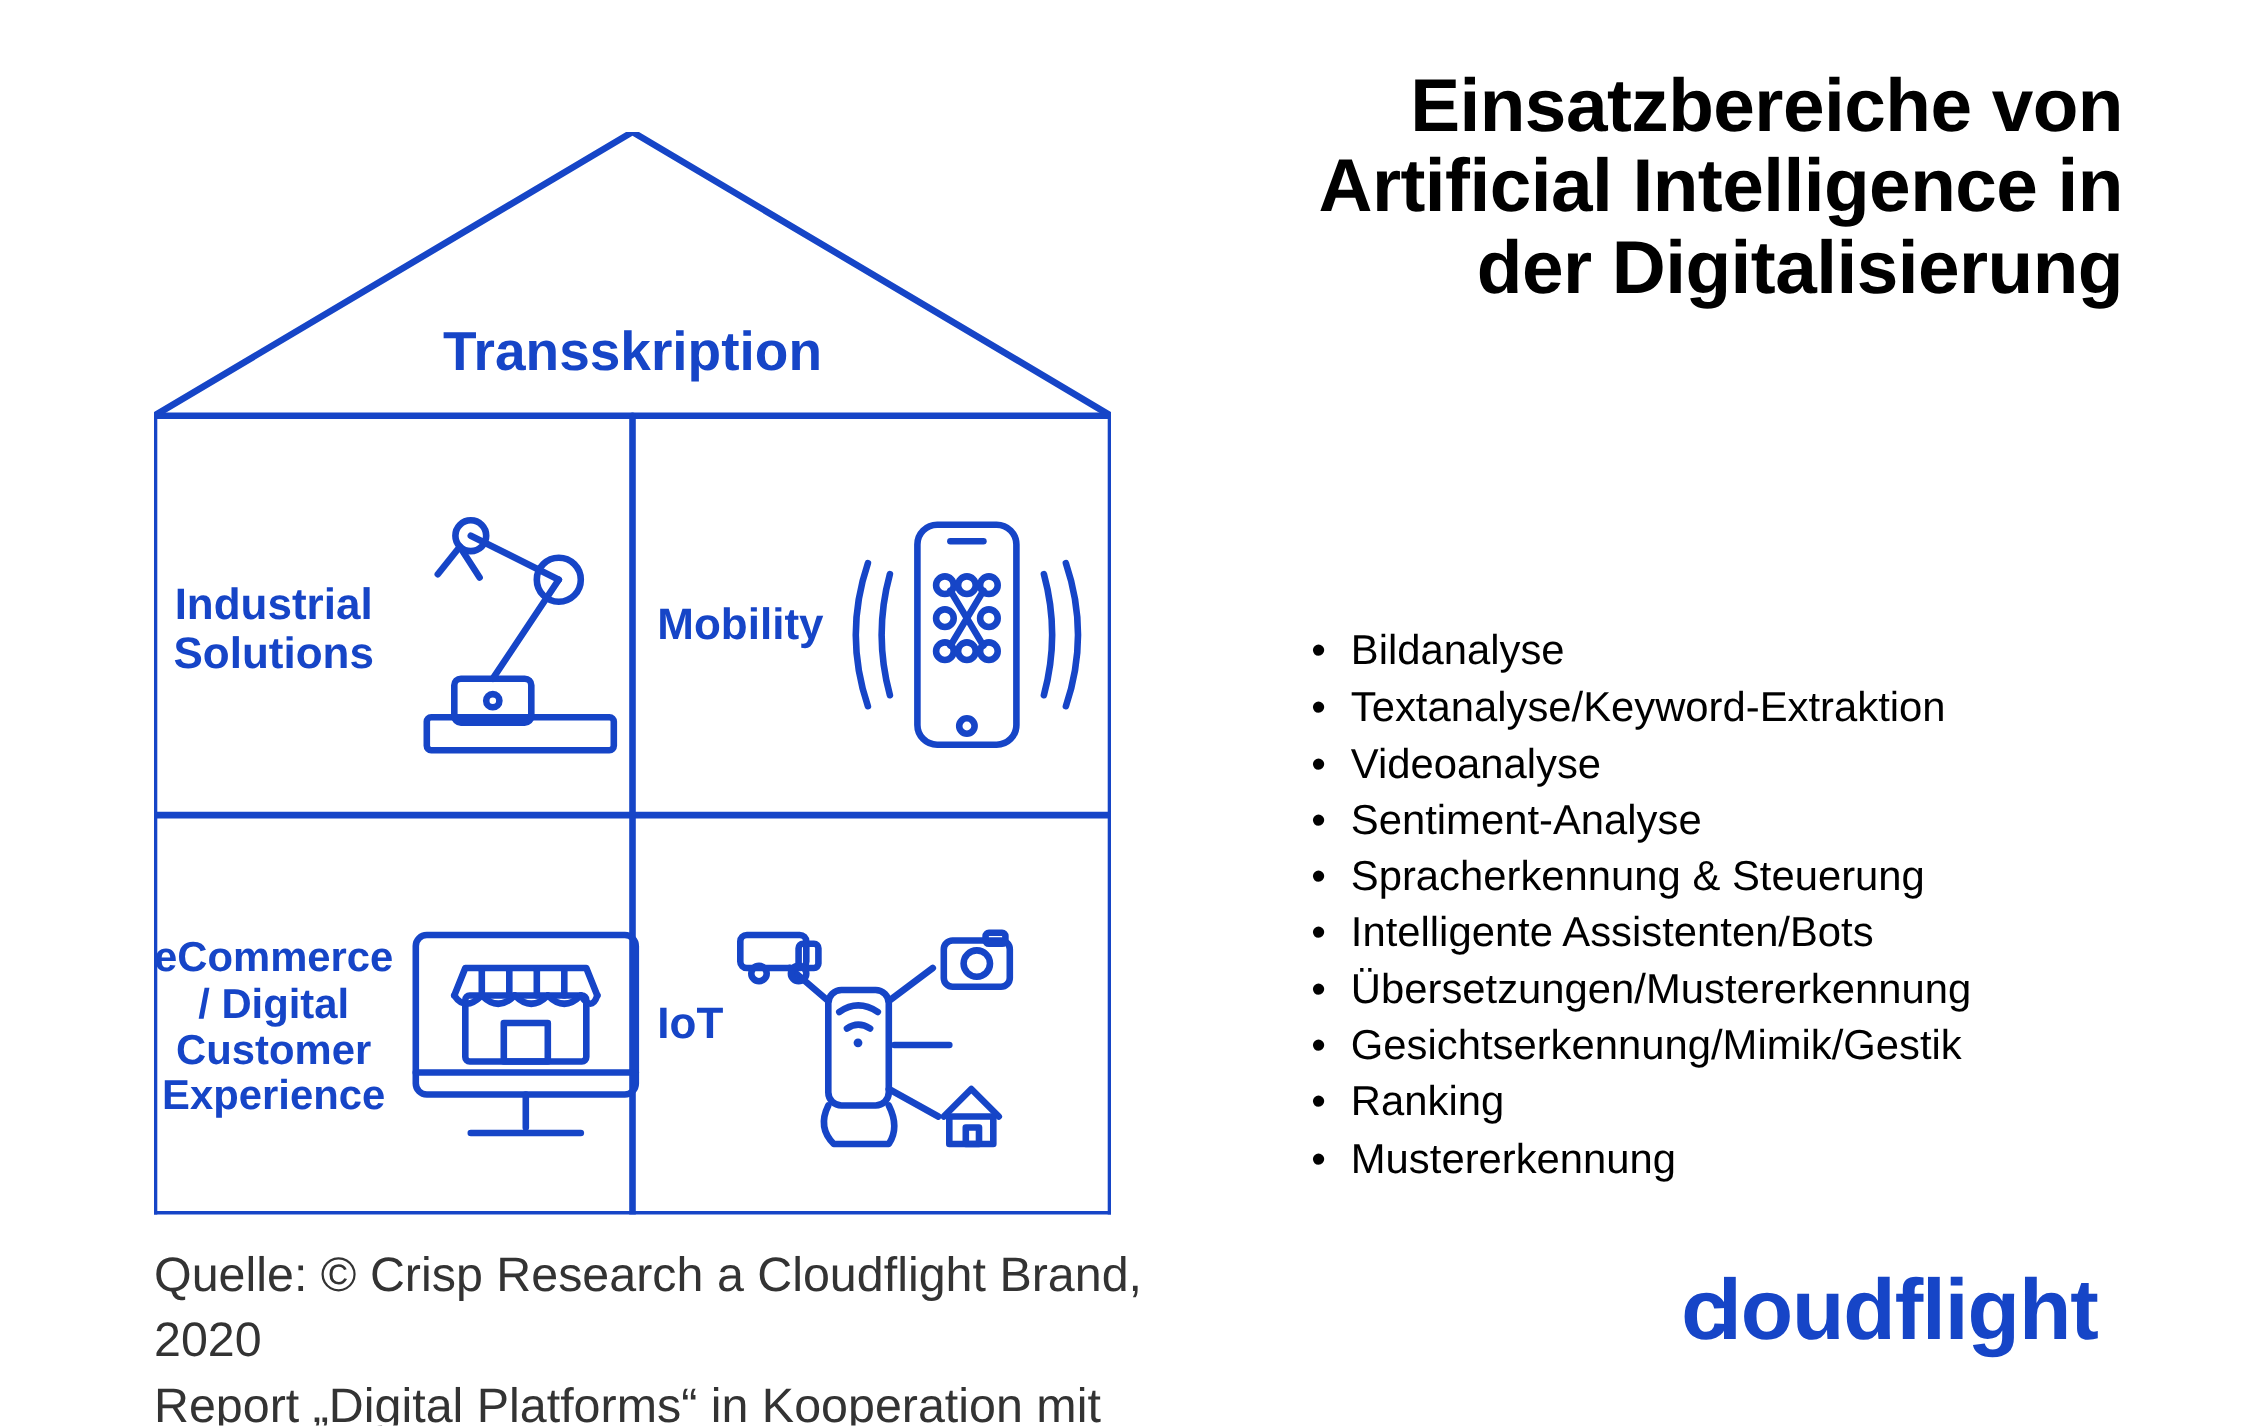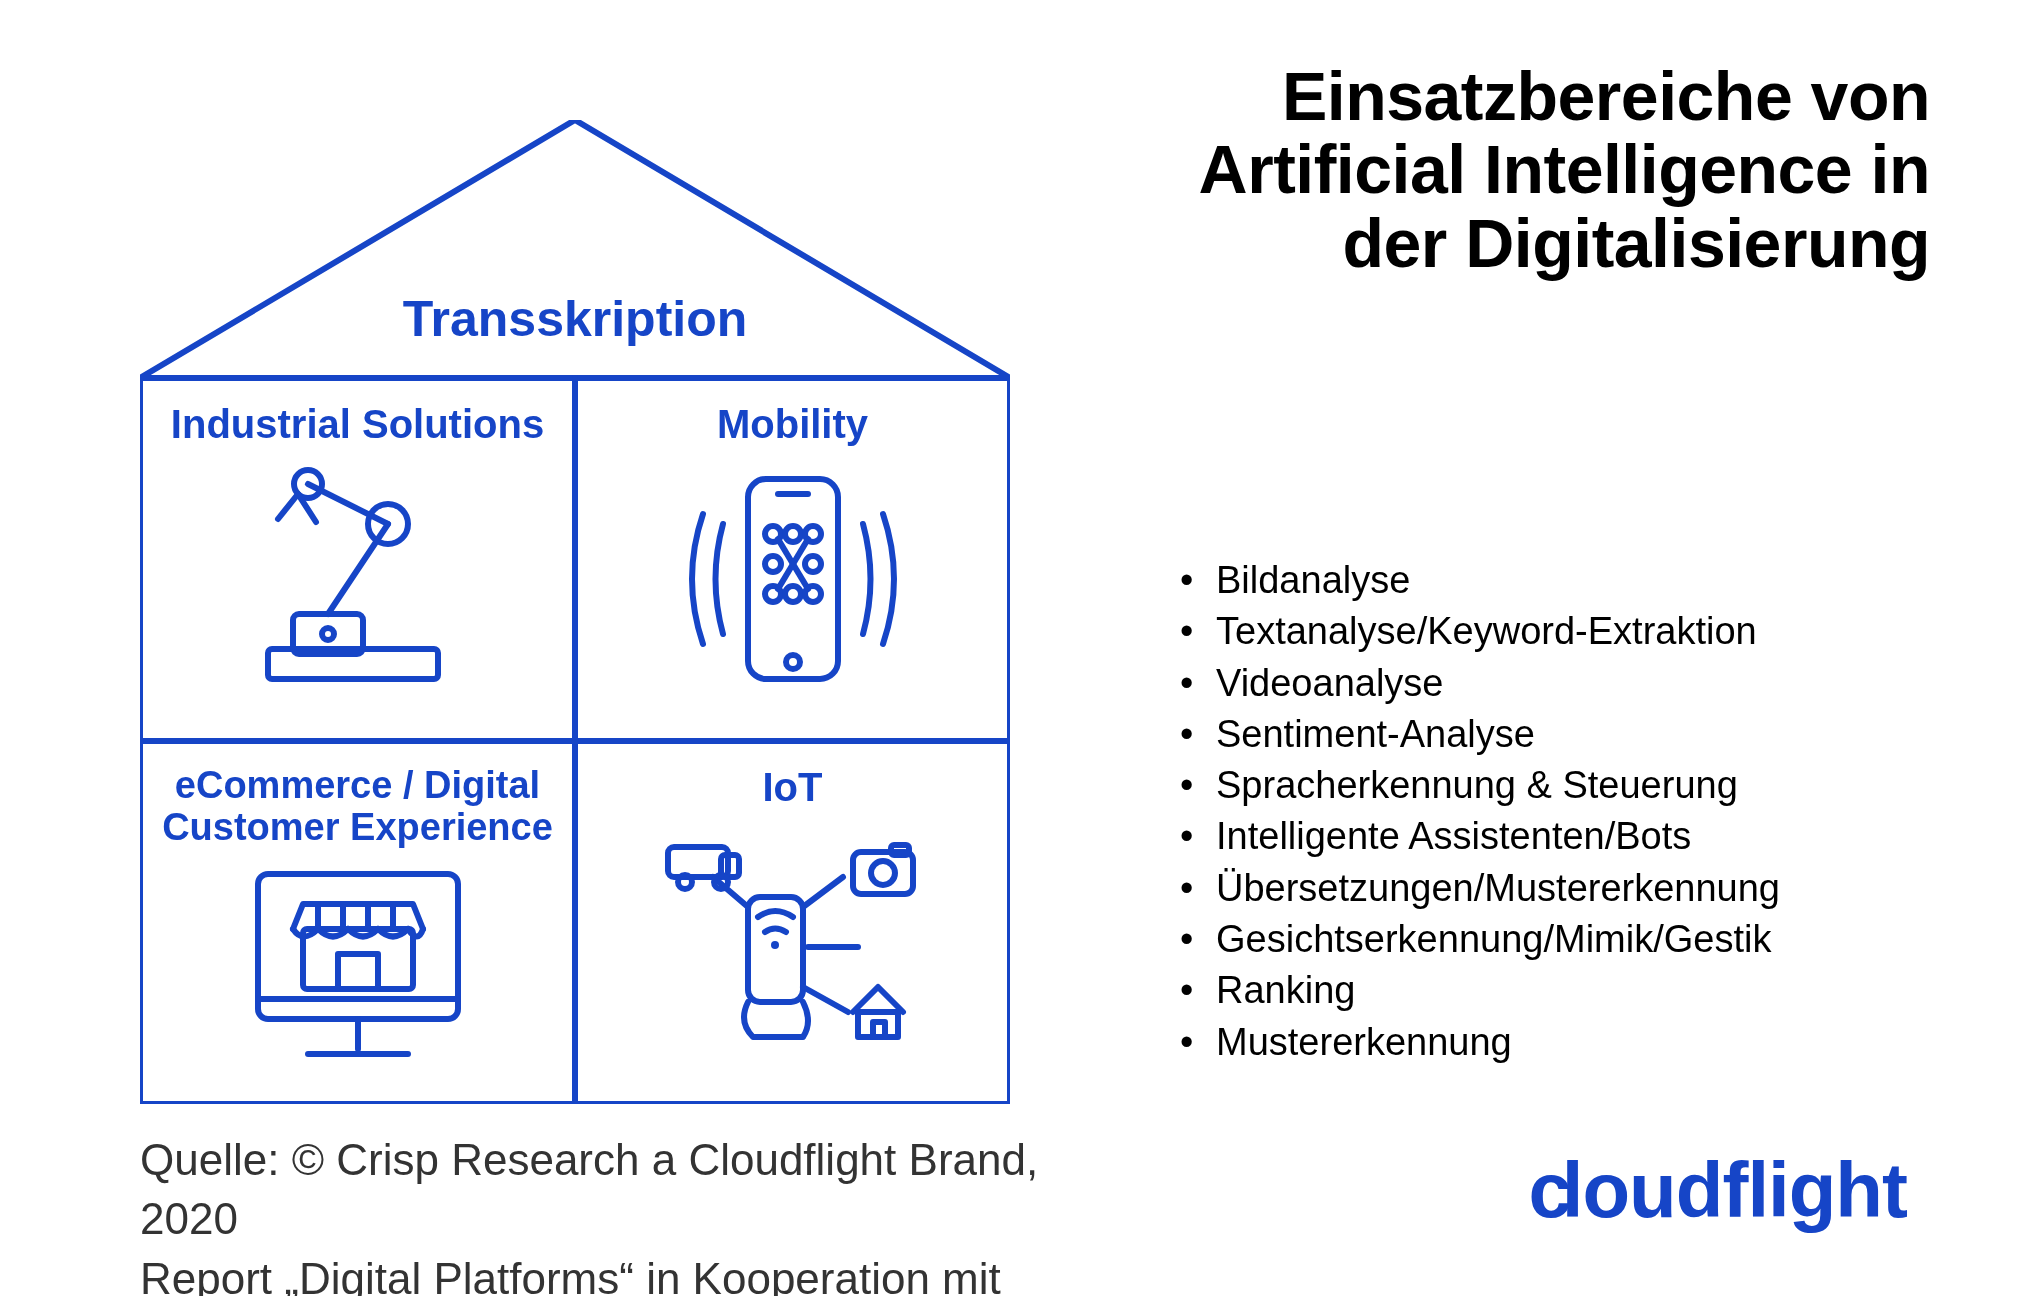--- a/index.html
+++ b/index.html
@@ -16,21 +16,21 @@
   .house svg{display:block;}
   .roof-title{
     position:absolute;left:0;top:170px;width:870px;text-align:center;
     color:var(--blue);font-weight:700;font-size:50px;
   }
   .grid4{
     position:absolute;left:0;top:258px;width:870px;height:726px;
     display:grid;grid-template-columns:1fr 1fr;grid-template-rows:1fr 1fr;
   }
   .cell{
-    position:relative;display:flex;flex-direction:column;align-items:center;
+    position:relative;display:flex;flex-direction:row;align-items:center;
     padding-top:24px;box-sizing:border-box;
   }
   .cell-title{
     color:var(--blue);font-weight:700;font-size:40px;text-align:center;
     line-height:1.1;min-height:52px;
   }
   .cell-title.two-lines{font-size:38px;}
   .cell .iconwrap{margin-top:10px;}
   .iconwrap svg{stroke:var(--blue);fill:none;stroke-width:6;stroke-linecap:round;stroke-linejoin:round;}
   
@@ -39,21 +39,21 @@
     position:absolute;left:1050px;top:60px;width:880px;text-align:right;
     font-weight:800;font-size:68px;line-height:1.08;color:var(--black);
     letter-spacing:-0.5px;
   }
   
   
   .bullets{
     position:absolute;left:1180px;top:555px;width:760px;
     color:var(--black);font-size:38px;line-height:1.35;
   }
-  .bullets ul{list-style:none;margin:0;padding:0;}
+  .bullets ul{list-style:none;margin:12px;padding:0;}
   .bullets li{position:relative;padding-left:36px;}
   .bullets li::before{content:"•";position:absolute;left:0;top:0;}
   .bullets .sub{padding-left:36px;}
   
   
   .source{
     position:absolute;left:140px;top:1130px;width:900px;
     color:#333;font-size:44px;line-height:1.35;
   }
   

